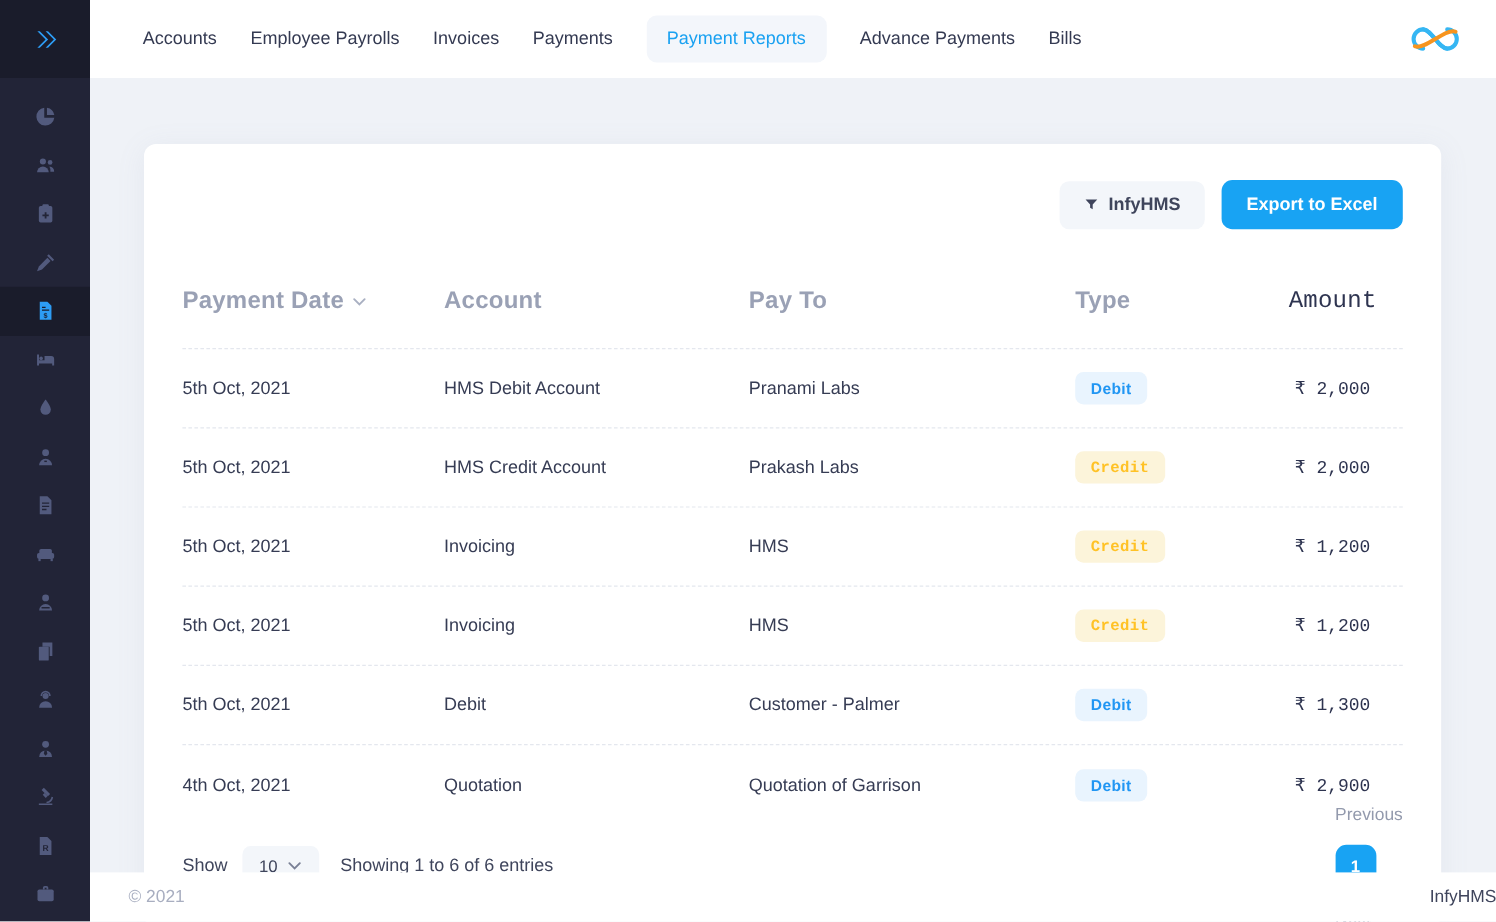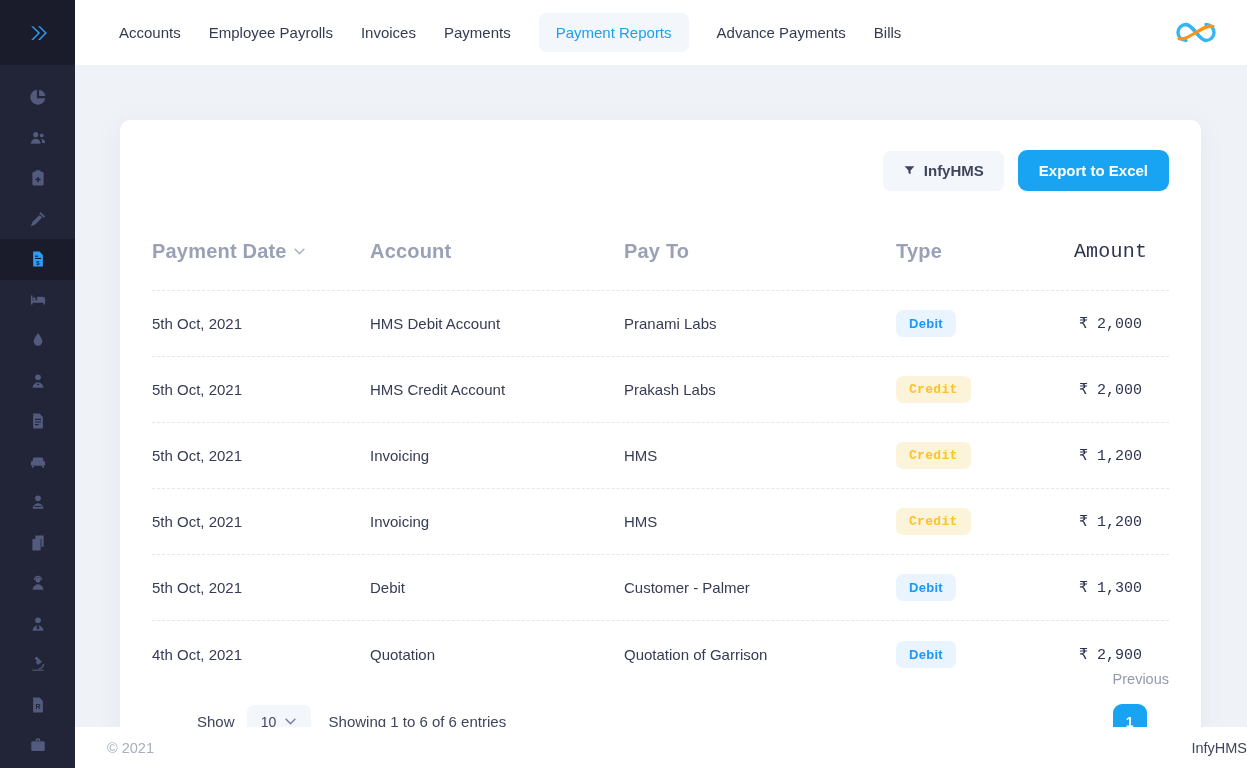--- a/index.html
+++ b/index.html
@@ -87,21 +87,21 @@
   .sort-col { display:flex; align-items:center; gap:7px; cursor:pointer; }
   .badge {
     display:inline-block; padding:6px 13px; border-radius:7px;
     font-size:13px; font-weight:700; letter-spacing:.3px;
   }
   .badge-debit  { color:#2196f3; background:#e9f4fe; }
   .badge-credit { color:#ffc226; background:#fcf4da;font-family:Liberation Mono, monospace; }
 
   
   .pager { margin-top:13px; display:flex; align-items:center; height:43px; }
-  .pager-left { display:flex; align-items:center; gap:12px;margin-left:45px; }
+  .pager-left { display:flex; align-items:center; gap:12px; }
   .show-label { font-size:15px; color:#3f455c; }
   .page-size {
     width:64px; height:34px; background:#f3f6fa; border-radius:7px; cursor:pointer;
     display:flex; align-items:center; justify-content:center; gap:9px;
     font-size:14px; color:#3f455c;
   }
   .summary { font-size:15px; color:#3f455c; margin-left:6px; }
   .pager-right { margin-left:auto; display:flex; align-items:flex-start; gap:17px;flex-direction:column; }
   .page-nav { font-size:14.5px; color:#939aad; cursor:pointer; }
   .page-num {

